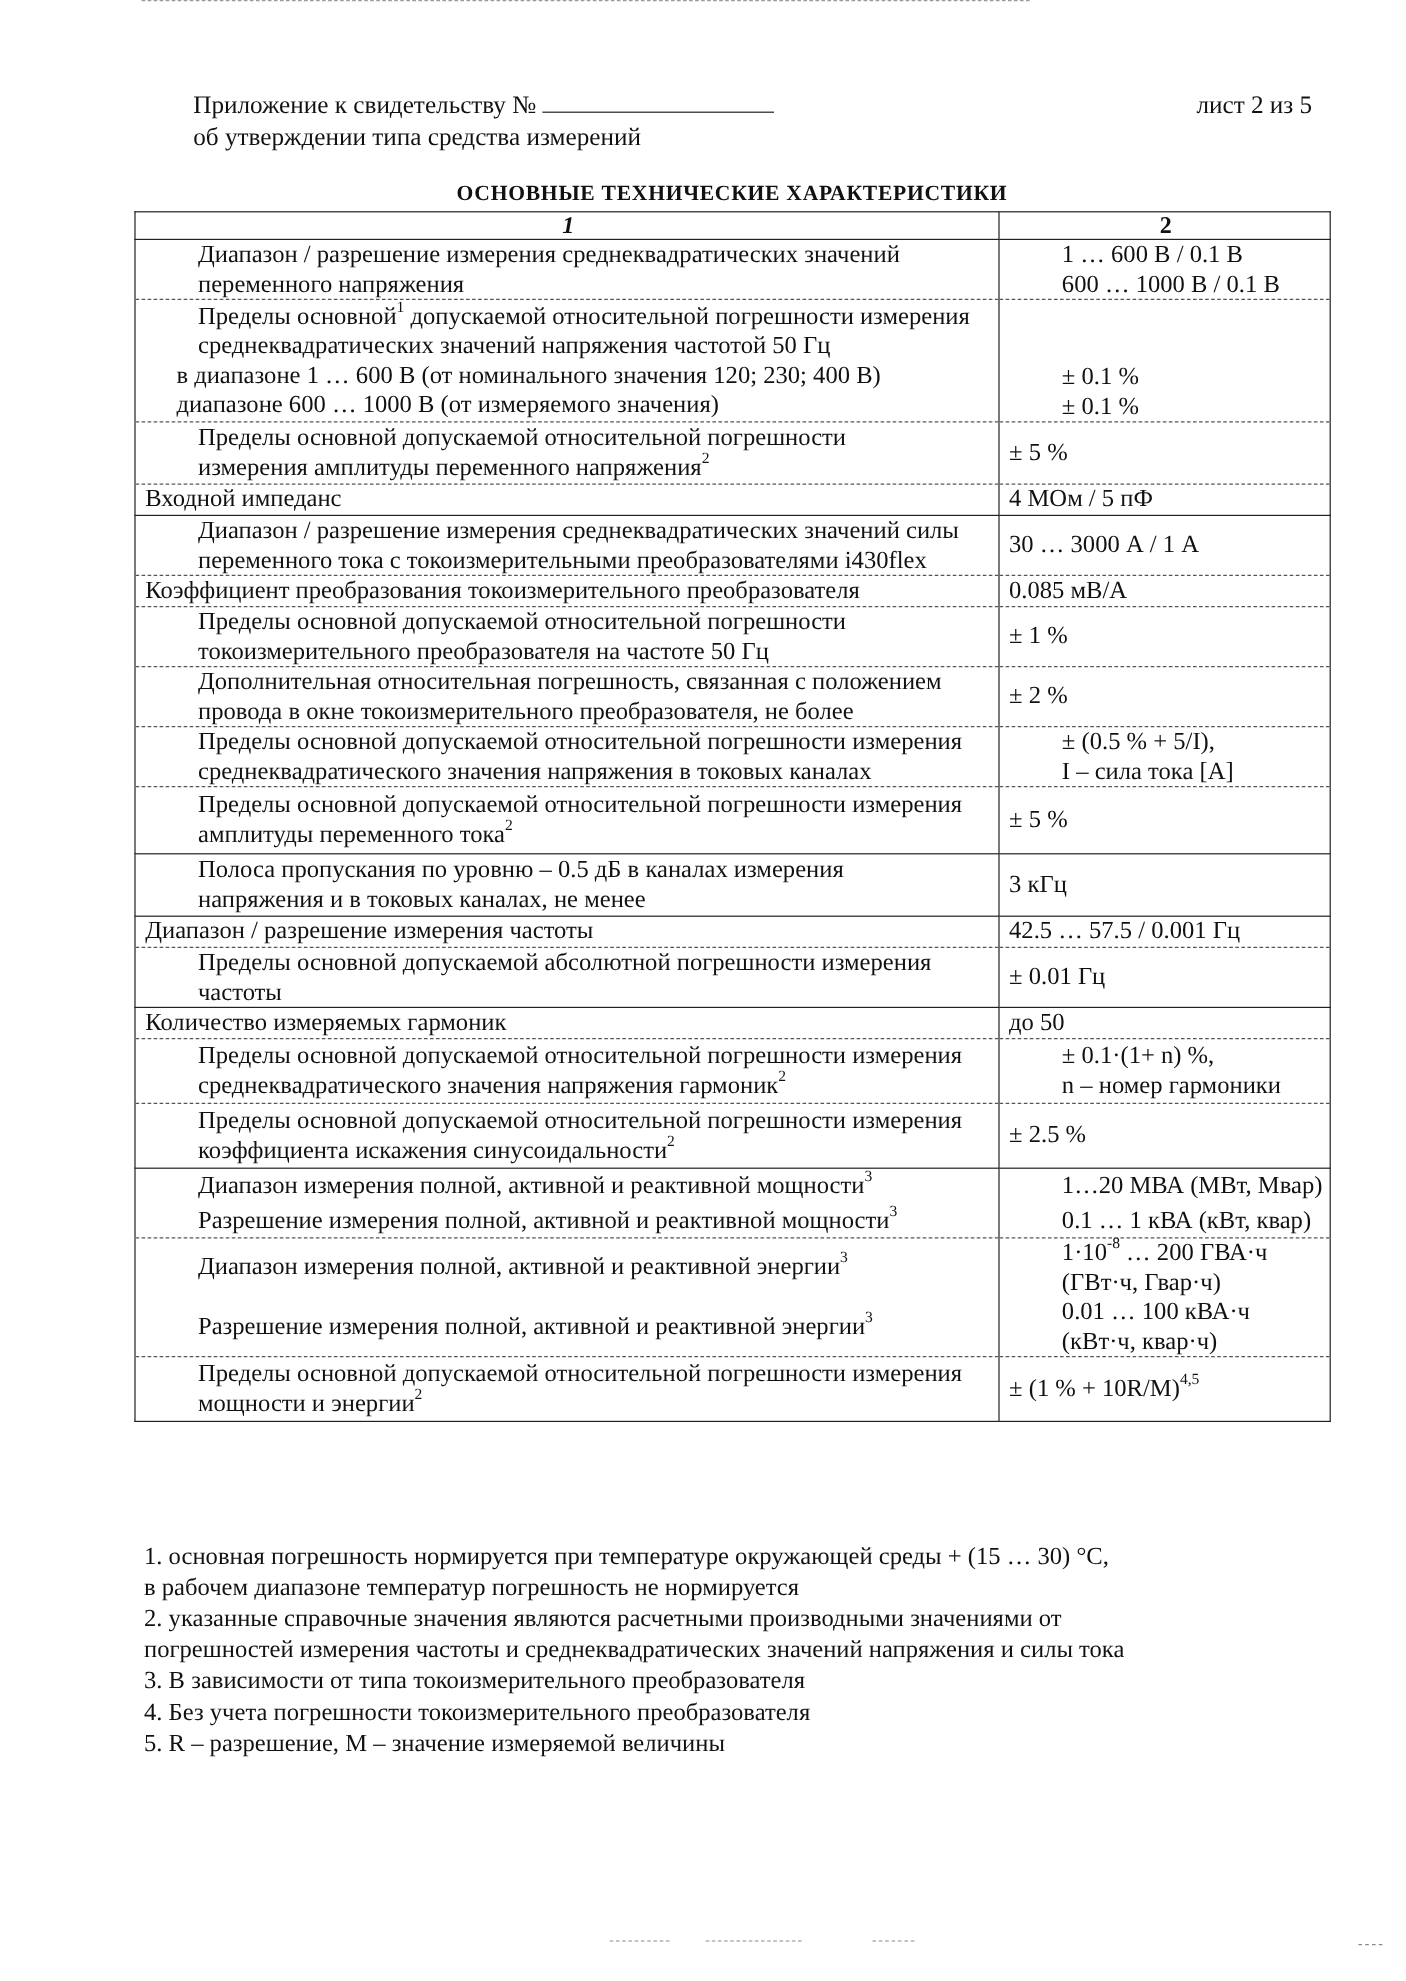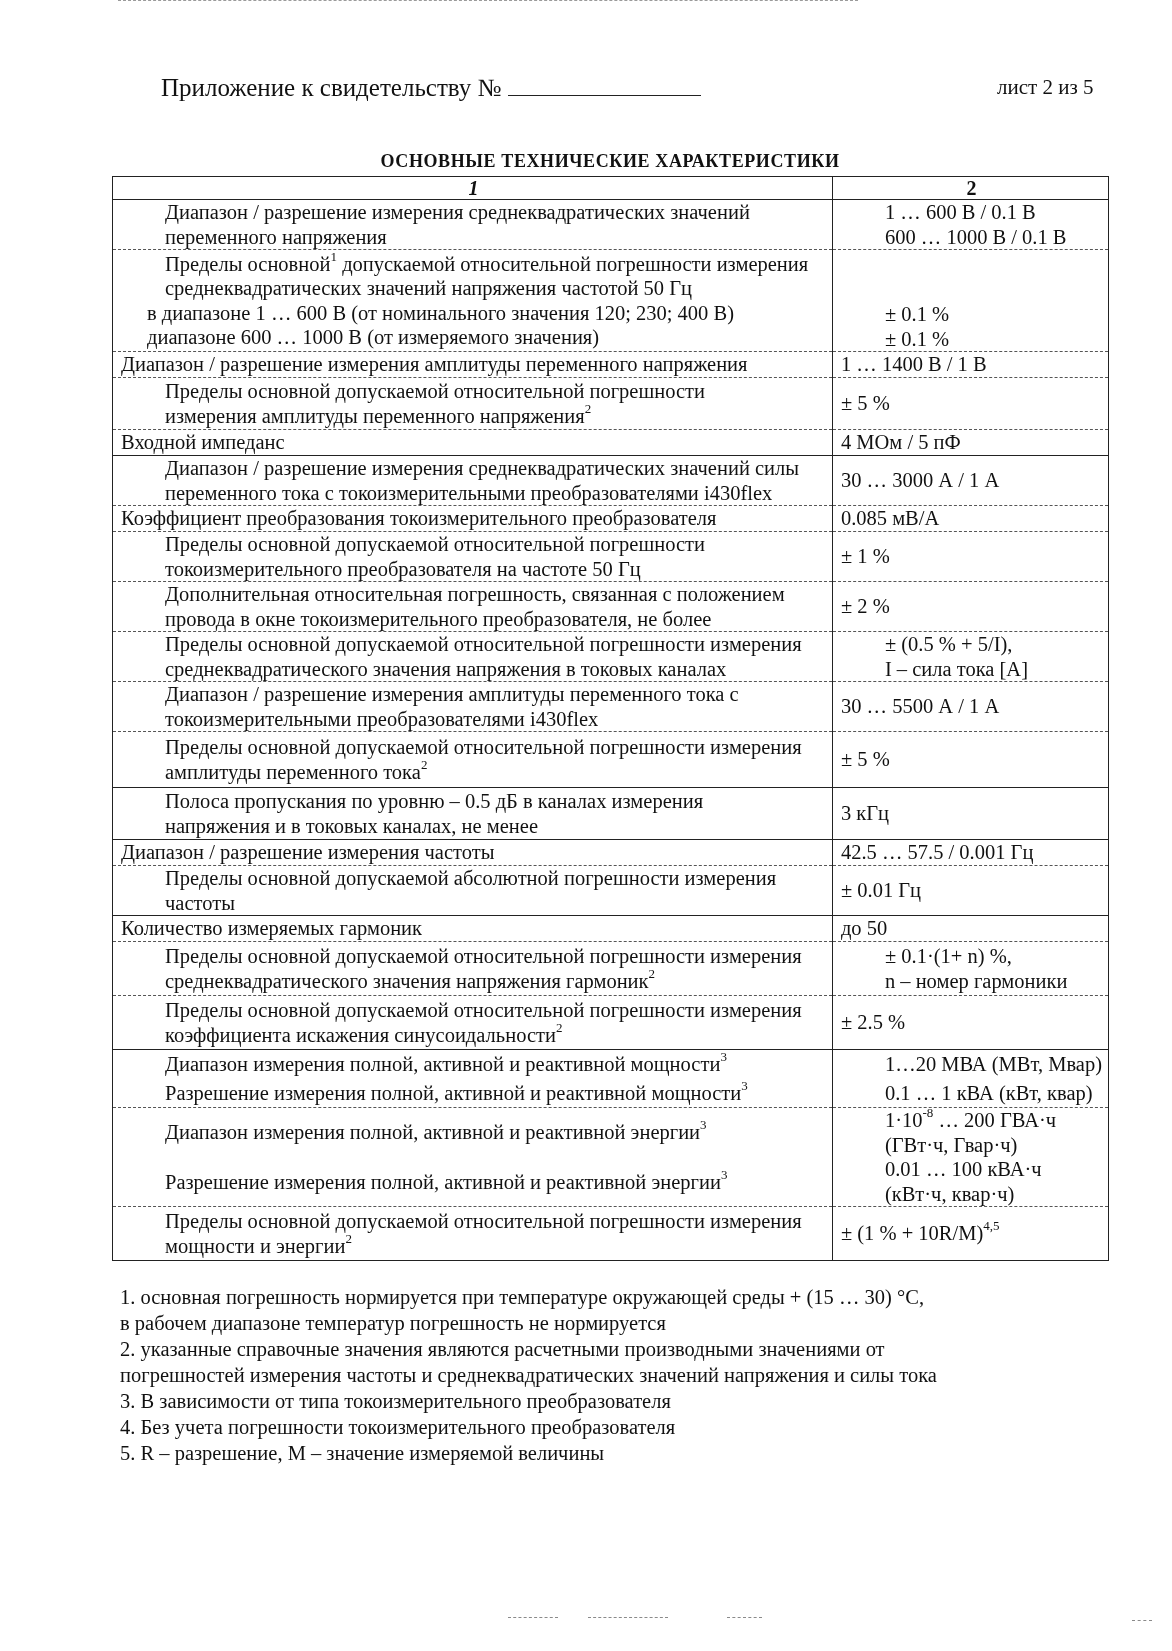--- a/index.html
+++ b/index.html
@@ -5,21 +5,21 @@
   html, body { margin: 0; padding: 0; background: #ffffff; }
   body {
     width: 1172px; height: 1651px; position: relative; overflow: hidden;
     font-family: "Liberation Serif", "DejaVu Serif", serif; color: #111;
   }
   .scan-top {
     position: absolute; left: 118px; top: 0; width: 740px; height: 2px;
     border-top: 1px dashed #9a9a9a;
   }
   .hdr-left {
-    position: absolute; left: 161px; top: 74px; font-size: 25px; line-height: 27px;
+    position: absolute; left: 161px; top: 74px; font-size: 21px; line-height: 27px;
   }
   .hdr-left .blank {
     display: inline-block; width: 193px; border-bottom: 1px solid #222; height: 18px; vertical-align: baseline;
   }
   .hdr-right {
     position: absolute; left: 997px; top: 74px; font-size: 21px; line-height: 27px;
   }
   .title {
     position: absolute; left: 112px; width: 996px; top: 151px; text-align: center;
     font-weight: bold; font-size: 18px; letter-spacing: 0.6px;
@@ -56,20 +56,21 @@
 </head>
 <body>
 
 <div class="scan-top"></div>
 
 <div class="hdr-left">
   <div>
     <span>Приложение к свидетельству №</span>
     <span class="blank"></span>
   </div>
+  <div>об утверждении типа средства измерений</div>
 </div>
 <div class="hdr-right">лист 2 из 5</div>
 
 <div class="title">ОСНОВНЫЕ ТЕХНИЧЕСКИЕ ХАРАКТЕРИСТИКИ</div>
 
 <table class="spec">
   <tbody>
       <tr class="head">
     <td class="c1">1</td>
     <td class="c2">2</td>
@@ -92,24 +93,20 @@
       <span class="line">среднеквадратических значений напряжения частотой 50 Гц</span>
       <span class="indent">в диапазоне 1 … 600 В (от номинального значения 120; 230; 400 В)</span>
       <span class="indent">диапазоне 600 … 1000 В (от измеряемого значения)</span>
     </td>
     <td class="c2" style="vertical-align:bottom">
       <span class="line">± 0.1 %</span>
       <span class="line">± 0.1 %</span>
     </td>
   </tr>
 
-  <tr style="height:26px">
-    <td class="c1">Диапазон / разрешение измерения амплитуды переменного напряжения</td>
-    <td class="c2">1 … 1400 В / 1 В</td>
-  </tr>
 
   <tr style="height:52px">
     <td class="c1">
       <span class="line">Пределы основной допускаемой относительной погрешности</span>
       <span class="line"><span>измерения амплитуды переменного напряжения</span><sup>2</sup></span>
     </td>
     <td class="c2">± 5 %</td>
   </tr>
 
   <tr class="solid" style="height:26px">
@@ -150,27 +147,20 @@
     <td class="c1">
       <span class="line">Пределы основной допускаемой относительной погрешности измерения</span>
       <span class="line">среднеквадратического значения напряжения в токовых каналах</span>
     </td>
     <td class="c2">
       <span class="line">± (0.5 % + 5/I),</span>
       <span class="line">I – сила тока [A]</span>
     </td>
   </tr>
 
-  <tr style="height:50px">
-    <td class="c1">
-      <span class="line">Диапазон / разрешение измерения амплитуды переменного тока с</span>
-      <span class="line">токоизмерительными преобразователями i430flex</span>
-    </td>
-    <td class="c2">30 … 5500 А / 1 А</td>
-  </tr>
 
   <tr class="solid" style="height:56px">
     <td class="c1">
       <span class="line">Пределы основной допускаемой относительной погрешности измерения</span>
       <span class="line"><span>амплитуды переменного тока</span><sup>2</sup></span>
     </td>
     <td class="c2">± 5 %</td>
   </tr>
 
   <tr class="solid" style="height:52px">

